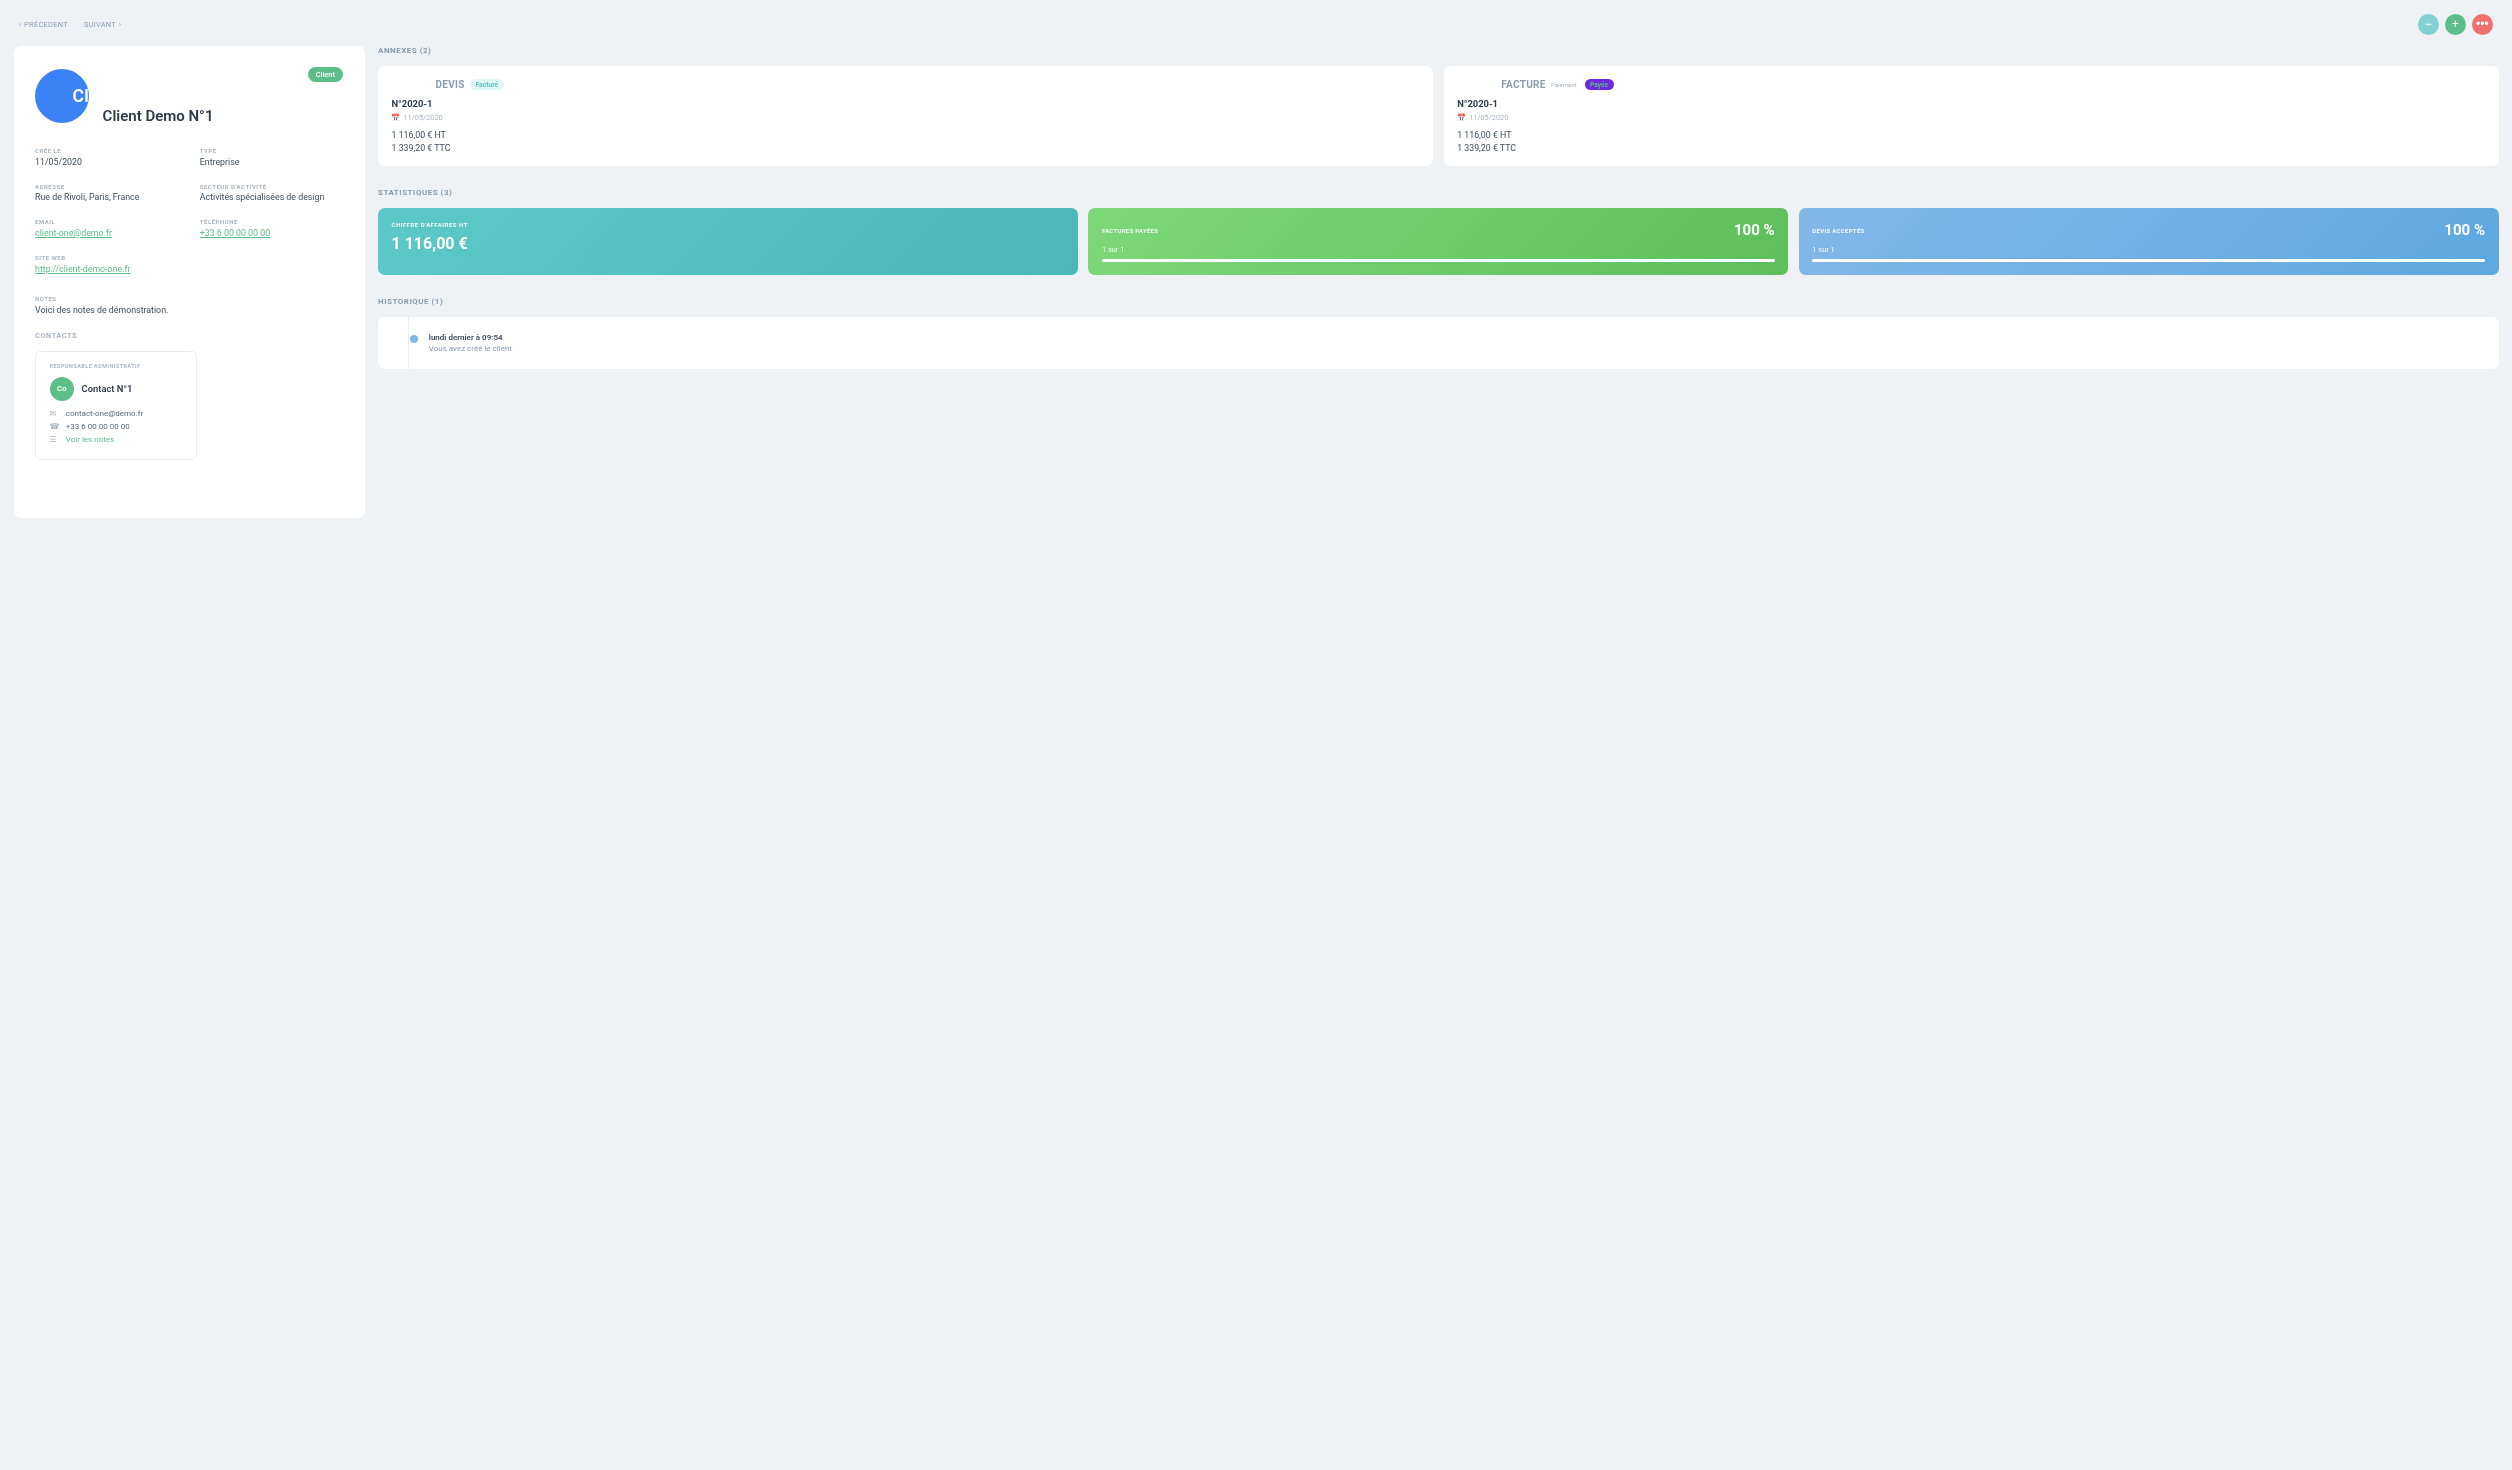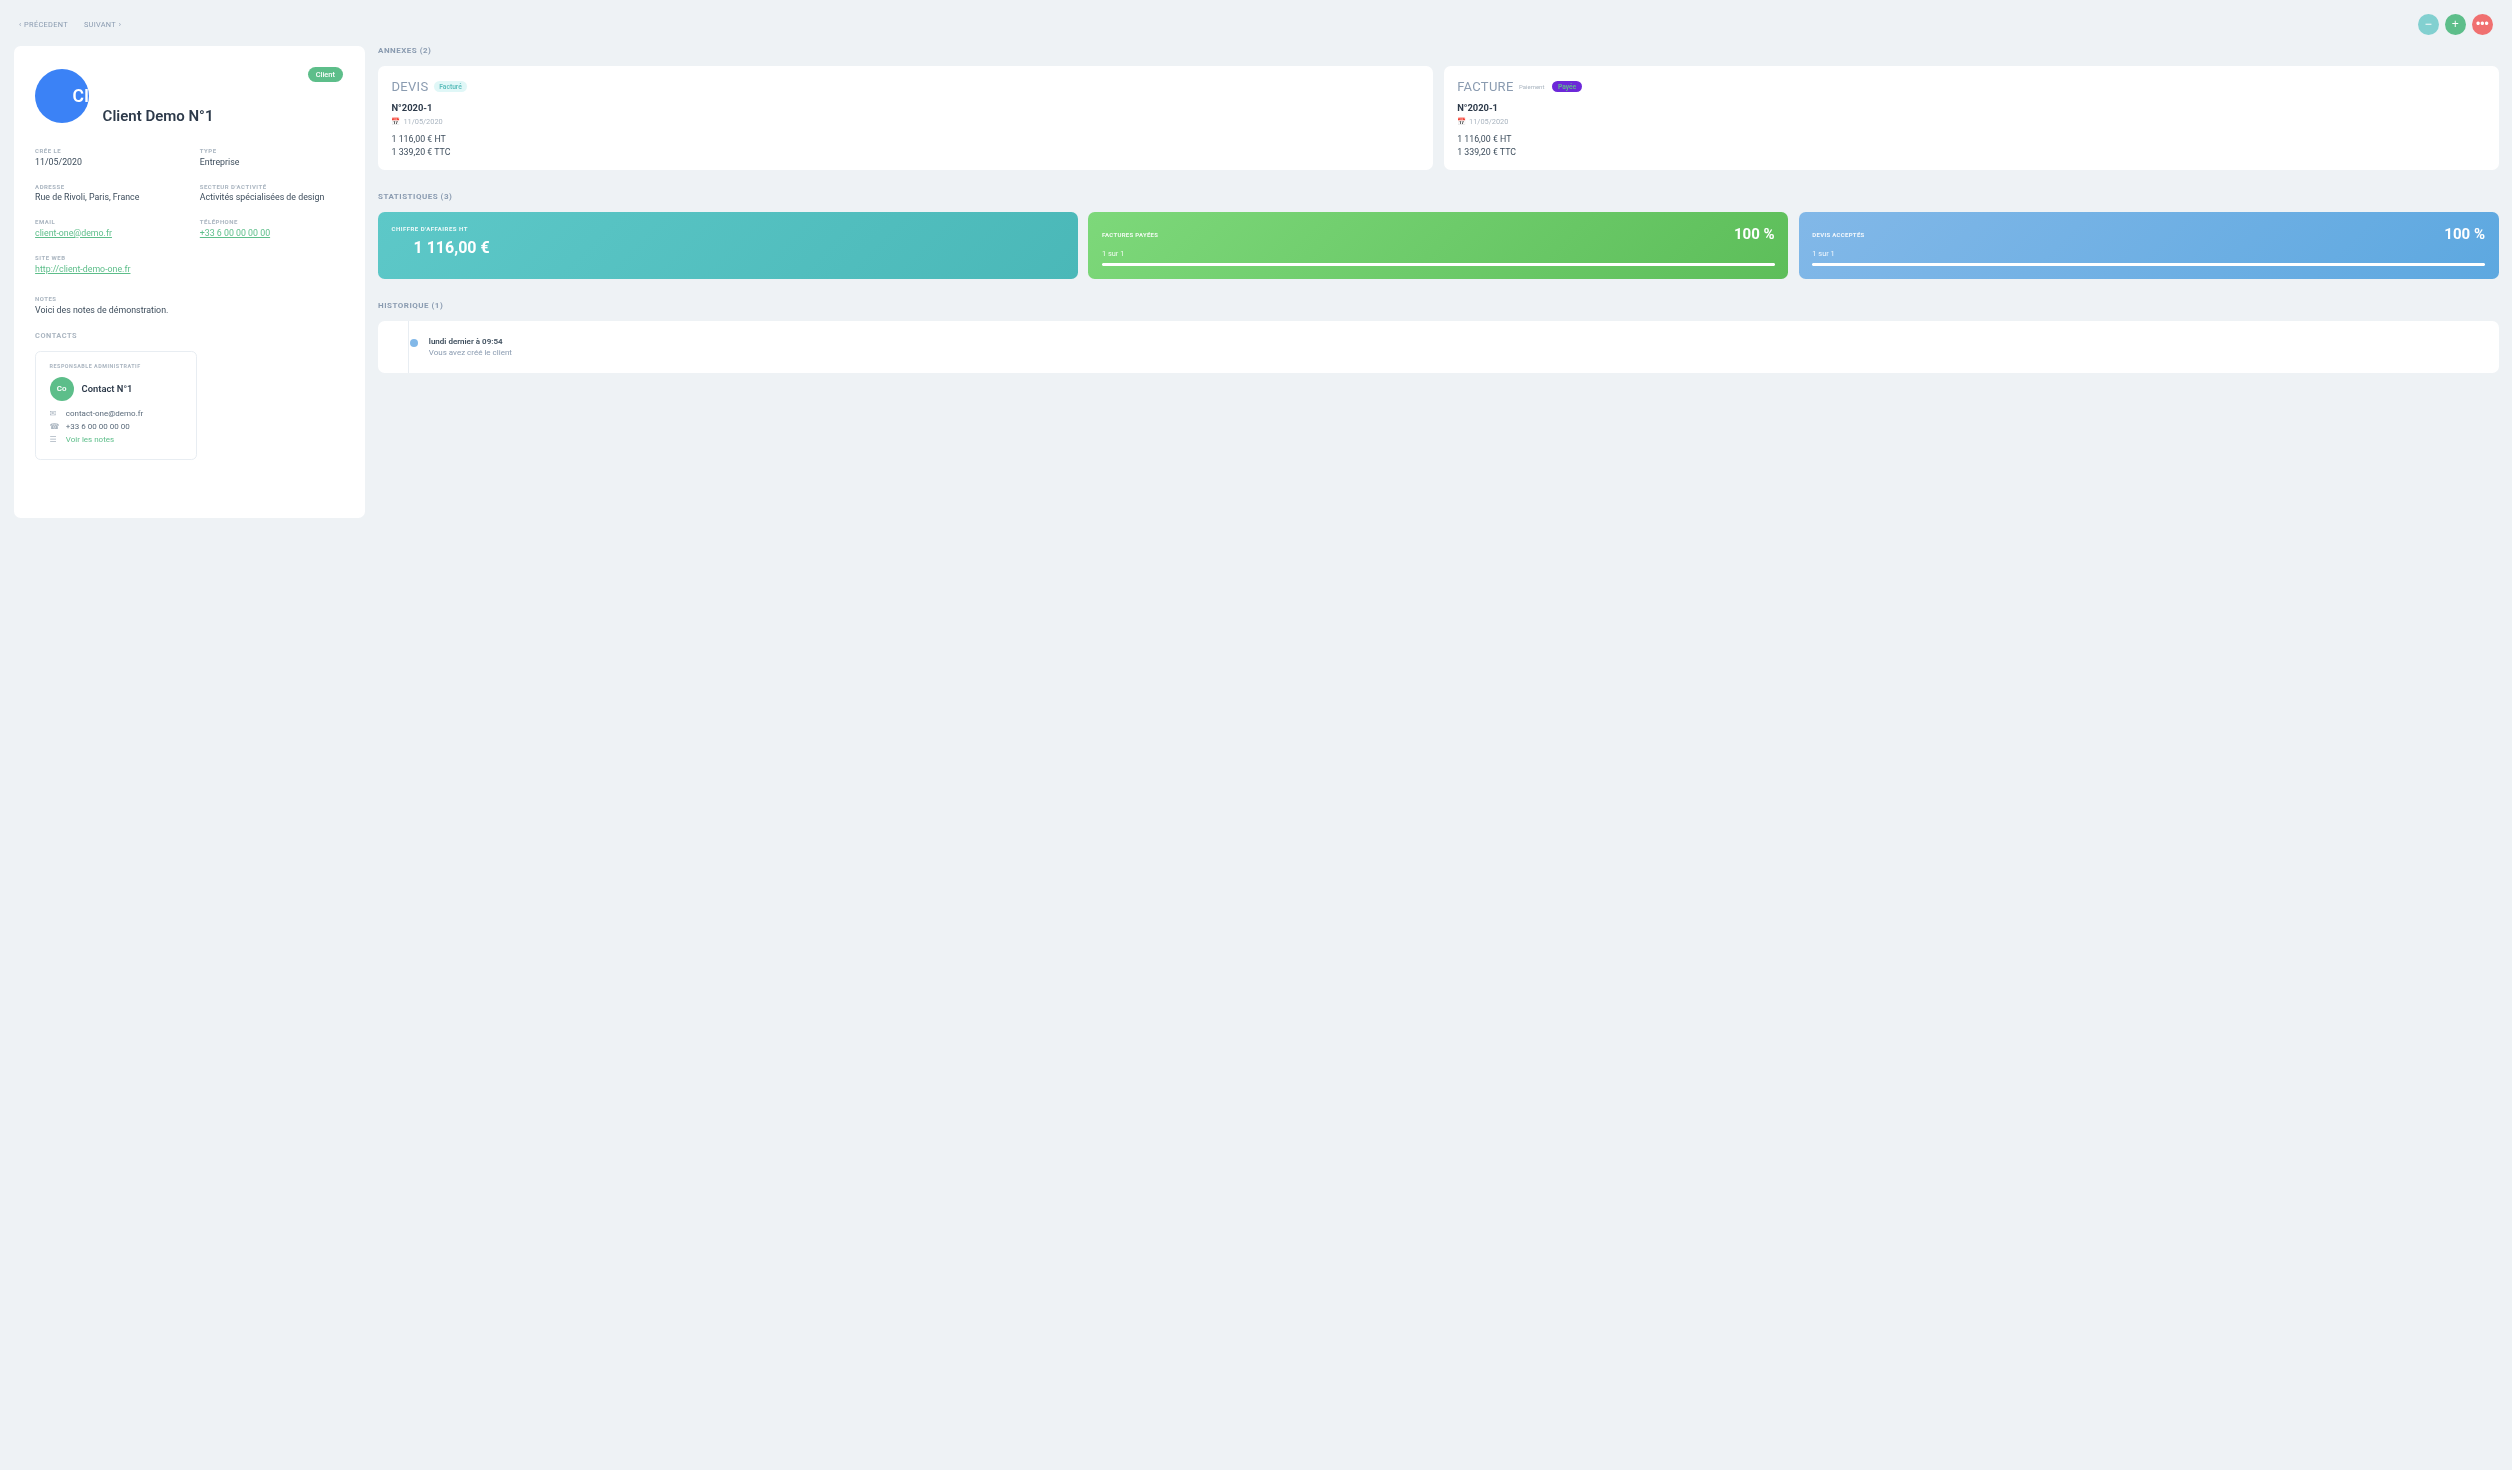--- a/index.html
+++ b/index.html
@@ -244,25 +244,26 @@
     }
 
     .annex-type-row {
       display: flex;
       align-items: center;
       gap: 5.4px;
       margin-bottom: 8px;
     }
 
     .annex-type-label {
-      font-size: 13px;
-      font-weight: 400;
+      font-size: 10px;
+      font-weight: 700;
       color: #8a9bb0;
       text-transform: uppercase;
       letter-spacing: 0.3px;
+      margin-left: 44px;
     }
 
     .annex-status {
       font-size: 6.7px;
       padding: 1.3px 5.4px;
       border-radius: 6.7px;
       font-weight: 600;
     }
 
     .status-facture { background: #e0f7f7; color: #5dbebc; }
@@ -320,21 +321,20 @@
       text-transform: uppercase;
       letter-spacing: 0.5px;
       opacity: 0.9;
       margin-bottom: 5.4px;
     }
 
     .stat-value {
       font-size: 16px;
       font-weight: 700;
       margin-bottom: 8px;
-      margin-left: 22px;
     }
 
     .stat-percent-row {
       display: flex;
       align-items: center;
       justify-content: space-between;
       margin-bottom: 5.4px;
     }
 
     .stat-sub-label {

